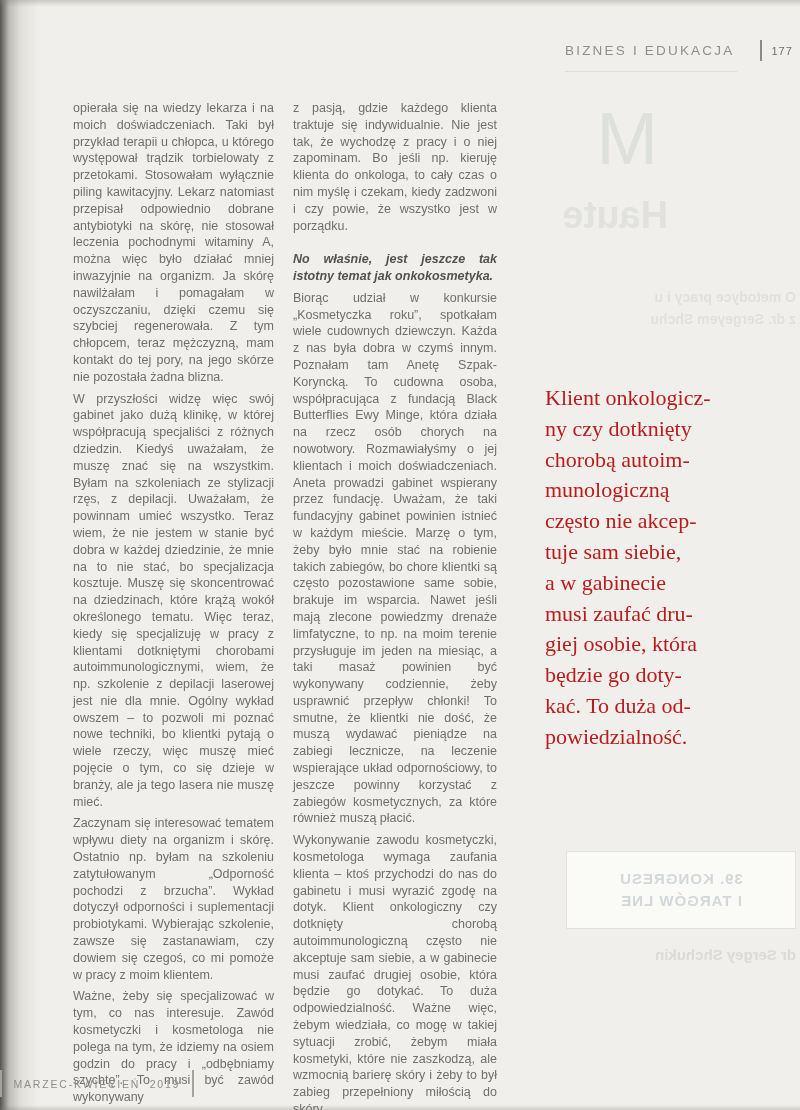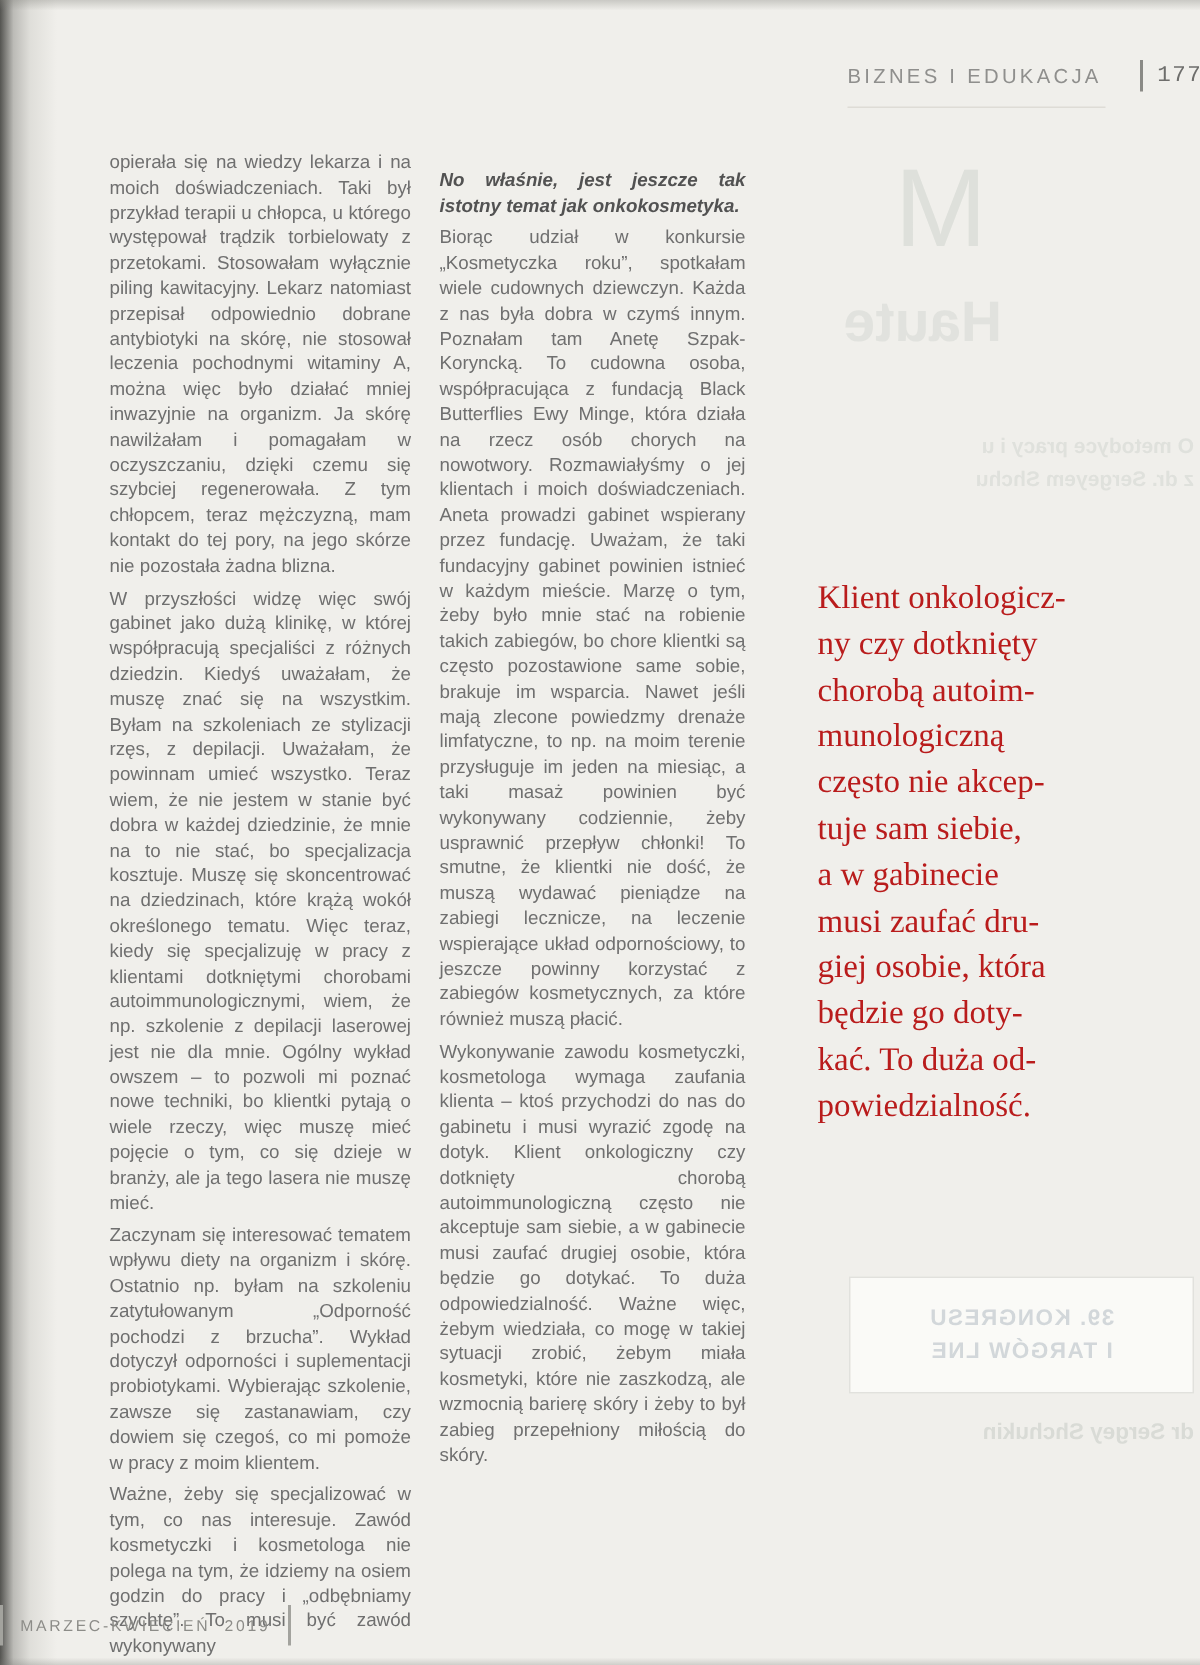--- a/index.html
+++ b/index.html
@@ -32,21 +32,21 @@
     position:absolute;top:40px;left:552px;width:220px;margin-left:13px;
   }
   .hdr-row{display:flex;align-items:center;}
   .hdr-section{
     font-size:13.5px;letter-spacing:2.2px;color:#8f8f8d;flex:0 0 auto;
   }
   .hdr-bar{
     display:inline-block;width:2px;height:21px;background:#8a8a86;
     margin-left:26px;margin-right:9px;flex:0 0 auto;
   }
-  .hdr-num{font-size:15px;color:#6e6e6c;letter-spacing:1px;font-family:Liberation Mono, monospace;}
+  .hdr-num{font-size:11px;color:#6e6e6c;letter-spacing:1px;}
   .hdr-rule{
     position:absolute;left:0;top:31px;width:172px;height:1px;background:#dedcd6;
   }
   
   .col{
     position:absolute;top:95px;
     font-size:12.5px;line-height:16.8px;color:#6f6f6f;
     text-align:justify;
     hyphens:auto;-webkit-hyphens:auto;
   }
@@ -128,20 +128,21 @@
   </div>
 
   <div class="col col1">
     <p>opierała się na wiedzy lekarza i na moich doświadczeniach. Taki był przykład terapii u chłopca, u którego występował trądzik torbielowaty z przetokami. Stosowałam wyłącznie piling kawitacyjny. Lekarz natomiast przepisał odpowiednio dobrane antybiotyki na skórę, nie stosował leczenia pochodnymi witaminy A, można więc było działać mniej inwazyjnie na organizm. Ja skórę nawilżałam i pomagałam w oczyszczaniu, dzięki czemu się szybciej regenerowała. Z tym chłopcem, teraz mężczyzną, mam kontakt do tej pory, na jego skórze nie pozostała żadna blizna.</p>
     <p>W przyszłości widzę więc swój gabinet jako dużą klinikę, w której współpracują specjaliści z różnych dziedzin. Kiedyś uważałam, że muszę znać się na wszystkim. Byłam na szkoleniach ze stylizacji rzęs, z depilacji. Uważałam, że powinnam umieć wszystko. Teraz wiem, że nie jestem w stanie być dobra w każdej dziedzinie, że mnie na to nie stać, bo specjalizacja kosztuje. Muszę się skoncentrować na dziedzinach, które krążą wokół określonego tematu. Więc teraz, kiedy się specjalizuję w pracy z klientami dotkniętymi chorobami autoimmunologicznymi, wiem, że np. szkolenie z depilacji laserowej jest nie dla mnie. Ogólny wykład owszem – to pozwoli mi poznać nowe techniki, bo klientki pytają o wiele rzeczy, więc muszę mieć pojęcie o tym, co się dzieje w branży, ale ja tego lasera nie muszę mieć.</p>
     <p>Zaczynam się interesować tematem wpływu diety na organizm i skórę. Ostatnio np. byłam na szkoleniu zatytułowanym „Odporność pochodzi z brzucha”. Wykład dotyczył odporności i suplementacji probiotykami. Wybierając szkolenie, zawsze się zastanawiam, czy dowiem się czegoś, co mi pomoże w pracy z moim klientem.</p>
     <p>Ważne, żeby się specjalizować w tym, co nas interesuje. Zawód kosmetyczki i kosmetologa nie polega na tym, że idziemy na osiem godzin do pracy i „odbębniamy szychtę”. To musi być zawód wykonywany</p>
   </div>
 
   <div class="col col2">
+    <p>z pasją, gdzie każdego klienta traktuje się indywidualnie. Nie jest tak, że wychodzę z pracy i o niej zapominam. Bo jeśli np. kieruję klienta do onkologa, to cały czas o nim myślę i czekam, kiedy zadzwoni i czy powie, że wszystko jest w porządku.</p>
     <p class="question">No właśnie, jest jeszcze tak istotny temat jak onkokosmetyka.</p>
     <p>Biorąc udział w konkursie „Kosmetyczka roku”, spotkałam wiele cudownych dziewczyn. Każda z nas była dobra w czymś innym. Poznałam tam Anetę Szpak-Koryncką. To cudowna osoba, współpracująca z fundacją Black Butterflies Ewy Minge, która działa na rzecz osób chorych na nowotwory. Rozmawiałyśmy o jej klientach i moich doświadczeniach. Aneta prowadzi gabinet wspierany przez fundację. Uważam, że taki fundacyjny gabinet powinien istnieć w każdym mieście. Marzę o tym, żeby było mnie stać na robienie takich zabiegów, bo chore klientki są często pozostawione same sobie, brakuje im wsparcia. Nawet jeśli mają zlecone powiedzmy drenaże limfatyczne, to np. na moim terenie przysługuje im jeden na miesiąc, a taki masaż powinien być wykonywany codziennie, żeby usprawnić przepływ chłonki! To smutne, że klientki nie dość, że muszą wydawać pieniądze na zabiegi lecznicze, na leczenie wspierające układ odpornościowy, to jeszcze powinny korzystać z zabiegów kosmetycznych, za które również muszą płacić.</p>
     <p>Wykonywanie zawodu kosmetyczki, kosmetologa wymaga zaufania klienta – ktoś przychodzi do nas do gabinetu i musi wyrazić zgodę na dotyk. Klient onkologiczny czy dotknięty chorobą autoimmunologiczną często nie akceptuje sam siebie, a w gabinecie musi zaufać drugiej osobie, która będzie go dotykać. To duża odpowiedzialność. Ważne więc, żebym wiedziała, co mogę w takiej sytuacji zrobić, żebym miała kosmetyki, które nie zaszkodzą, ale wzmocnią barierę skóry i żeby to był zabieg przepełniony miłością do skóry.</p>
   </div>
 
   <aside class="pullquote">Klient onkologicz-
 ny czy dotknięty
 chorobą autoim-
 munologiczną
 często nie akcep-

